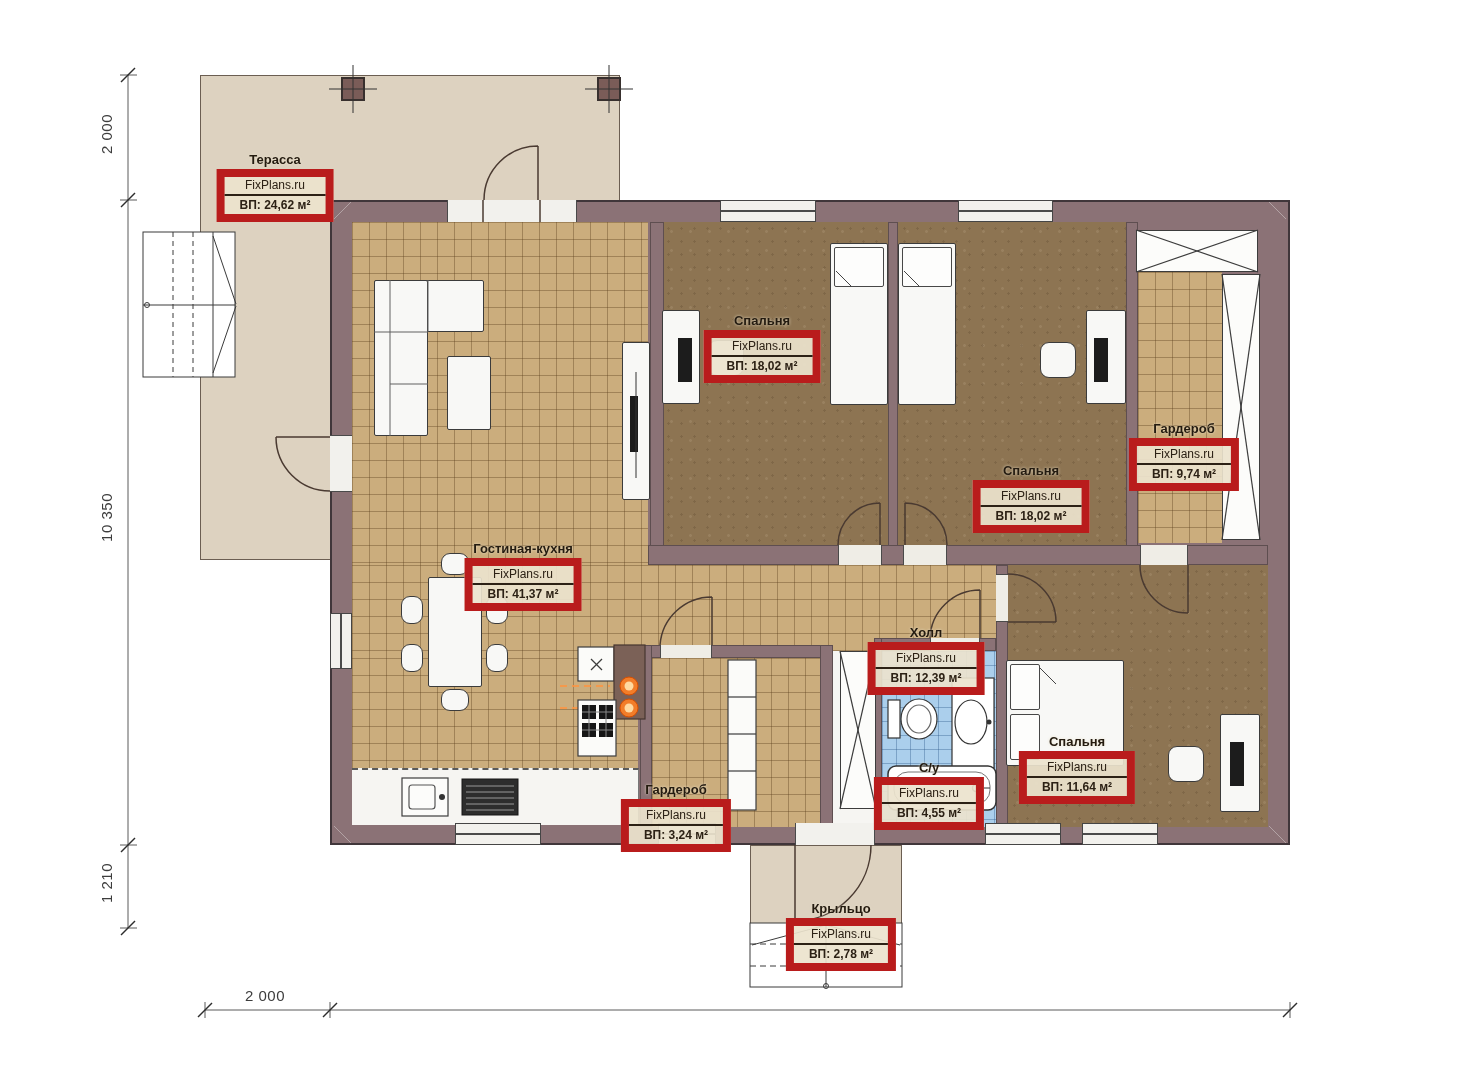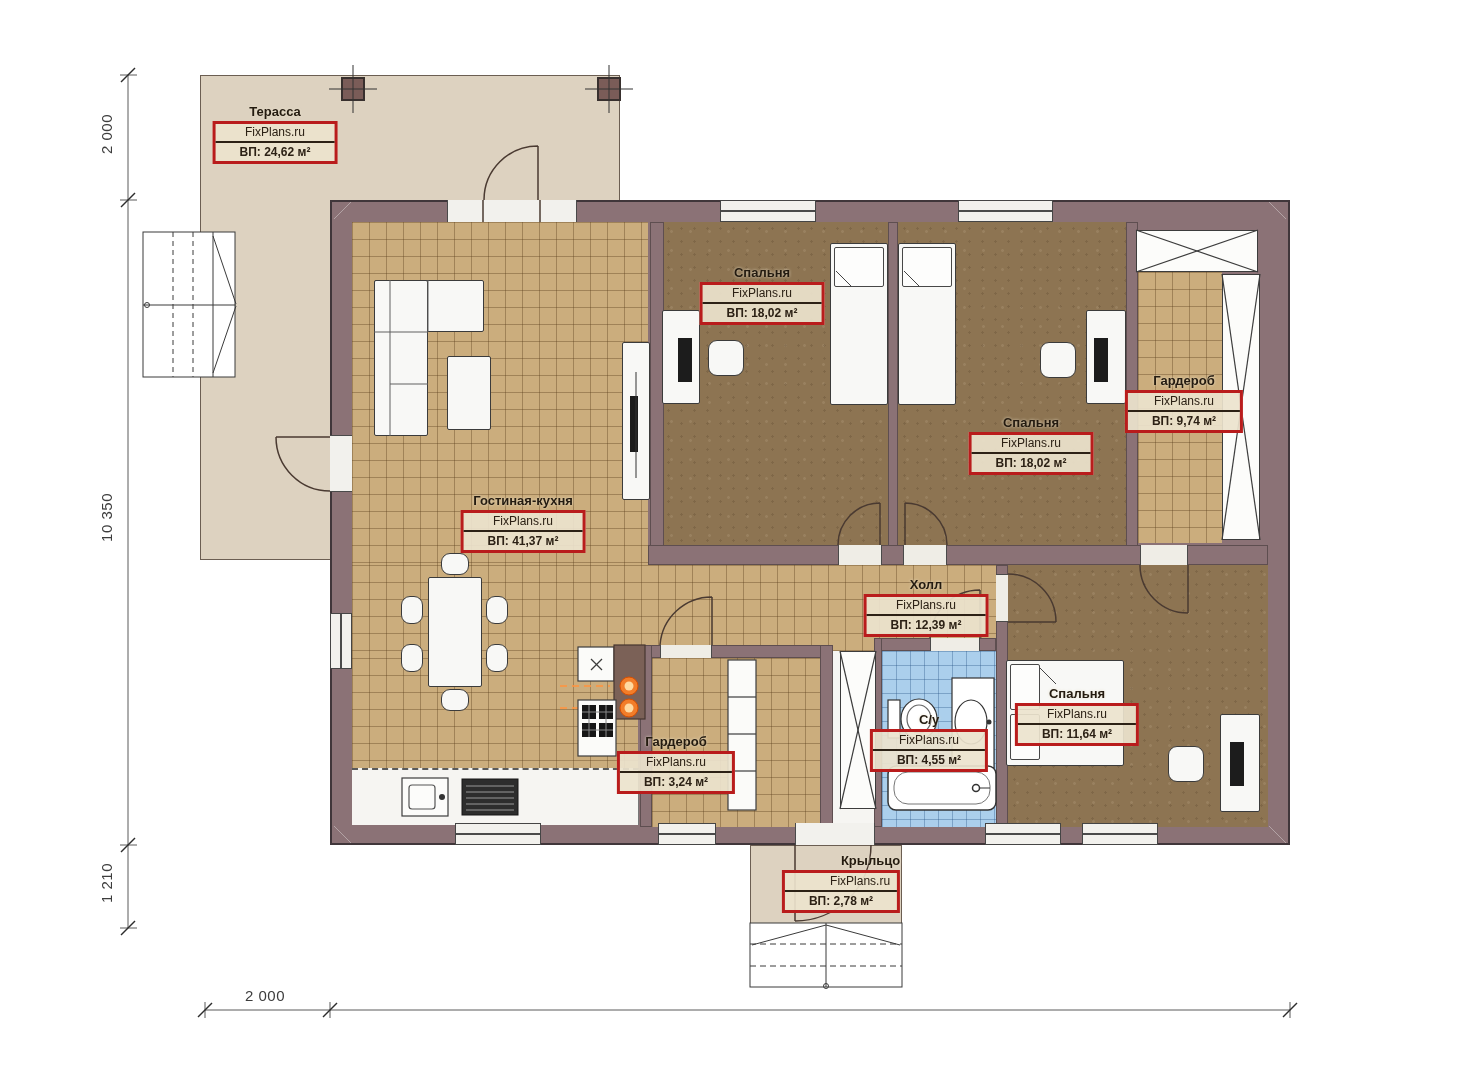--- a/index.html
+++ b/index.html
@@ -32,26 +32,26 @@
   .threshold{background:#efede6;border-left:1px solid #4a4a4a;border-right:1px solid #4a4a4a;}
   .thresholdH{position:absolute;z-index:5;background:#efede6;box-sizing:border-box;border-top:1px solid #4a4a4a;border-bottom:1px solid #4a4a4a;}
   
   .furn{position:absolute;z-index:6;background:#f8f8f6;border:1.5px solid #3b3b3b;box-sizing:border-box;border-radius:2px;}
   .chair{border-radius:9px;}
   .pillow{background:#fdfdfc;border:1.2px solid #474747;}
   .closet{position:absolute;z-index:6;background:#fcfcfa;border:1.5px solid #3c3c3c;box-sizing:border-box;}
   
   #overlay{position:absolute;left:0;top:0;z-index:20;pointer-events:none;}
   
-  .rlabel{position:absolute;z-index:30;transform:translateX(-50%);text-align:center;}
+  .rlabel{position:absolute;z-index:30;transform:translateX(-50%);text-align:center;margin-top:48px;}
   .rname{font-weight:bold;font-size:13px;color:#241b10;white-space:nowrap;margin-bottom:2px;
          text-shadow:0 0 3px rgba(236,227,205,.9);}
-  .rbox{display:inline-block;border:3px solid #b91c1c;background:rgba(236,227,205,.92);}
+  .rbox{display:inline-block;border:8px solid #b91c1c;background:rgba(236,227,205,.92);}
   .rbrand{font-size:12px;color:#2c2115;padding:1px 7px 2px;border-bottom:2px solid #2c2115;white-space:nowrap;}
-  .rarea{font-size:12px;font-weight:bold;color:#2c2115;padding:2px 24px;white-space:nowrap;}
+  .rarea{font-size:12px;font-weight:bold;color:#2c2115;padding:2px 15px;white-space:nowrap;}
   
   .dim{position:absolute;z-index:10;font-size:15px;color:#3d3d3d;letter-spacing:.5px;white-space:nowrap;}
   .vdim{writing-mode:vertical-rl;transform:rotate(180deg);}
 </style>
 </head>
 <body>
 
 <div id="plan">
 
   <div class="terr" style="left:200px;top:75px;width:420px;height:485px;"></div>
@@ -354,21 +354,21 @@
       <div class="rarea">ВП: 4,55 м²</div>
     </div>
   </div>
   <div class="rlabel" style="left:1077px;top:686px;">
     <div class="rname">Спальня</div>
     <div class="rbox">
       <div class="rbrand">FixPlans.ru</div>
       <div class="rarea">ВП: 11,64 м²</div>
     </div>
   </div>
-  <div class="rlabel" style="left:841px;top:853px;text-align:right;">
+  <div class="rlabel" style="left:841px;top:853px;">
     <div class="rname">Крыльцо</div>
     <div class="rbox">
       <div class="rbrand">FixPlans.ru</div>
       <div class="rarea">ВП: 2,78 м²</div>
     </div>
   </div>
 
   <div class="dim vdim" style="left:98px;top:114px;">2 000</div>
   <div class="dim vdim" style="left:98px;top:493px;">10 350</div>
   <div class="dim vdim" style="left:98px;top:863px;">1 210</div>

